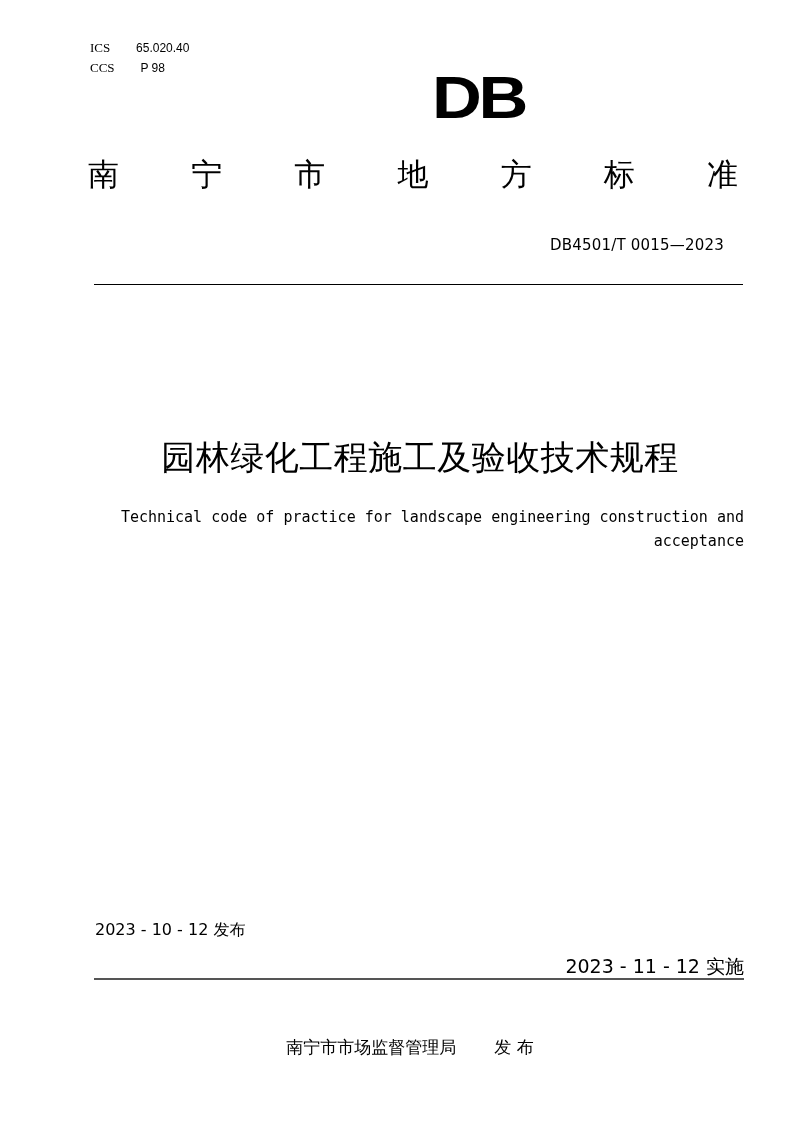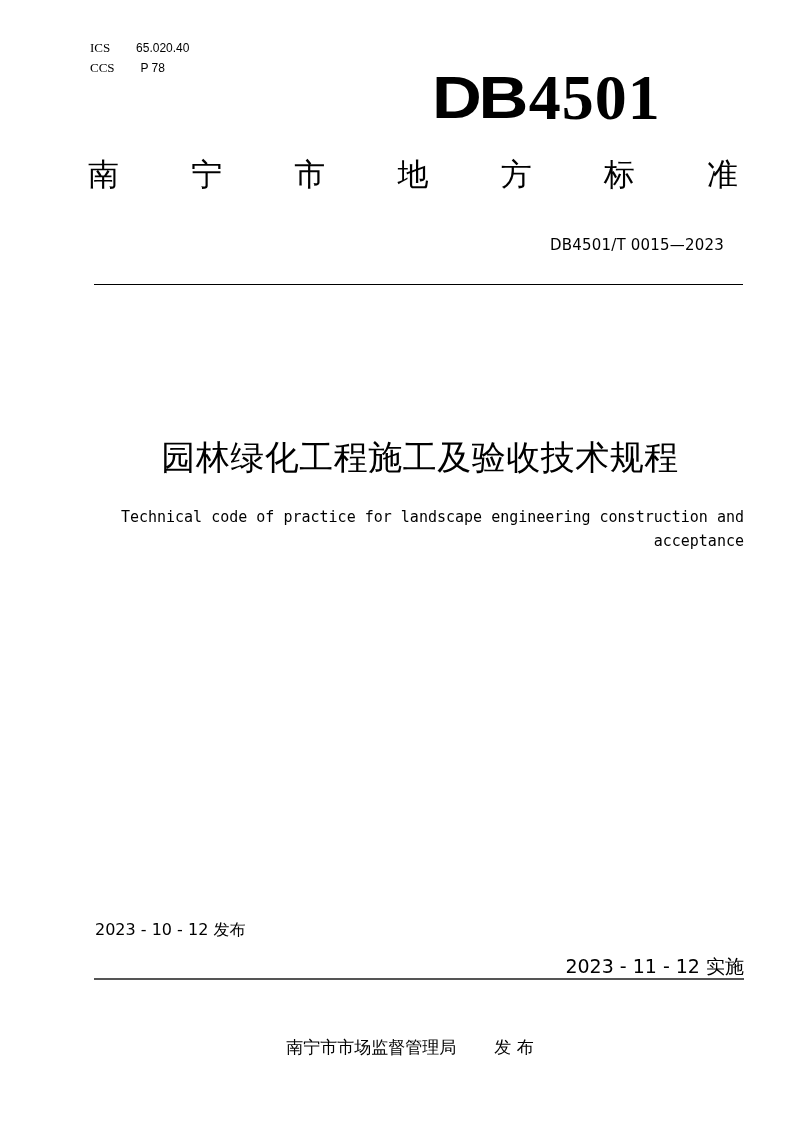--- a/index.html
+++ b/index.html
@@ -25,27 +25,26 @@
 </head>
 <body>
 
 <div class="abs ics">
   <div>
     <span class="lbl">ICS</span>
     <span class="val">65.020.40</span>
   </div>
   <div>
     <span class="lbl">CCS</span>
-    <span class="val">P 78</span>
+    <span class="val">P 98</span>
   </div>
 </div>
 
 <div class="abs db">
   <span class="db-letters">DB</span>
-  <span class="db-num">4501</span>
 </div>
 
 <div class="abs std-type">
   <span>南</span>
   <span>宁</span>
   <span>市</span>
   <span>地</span>
   <span>方</span>
   <span>标</span>
   <span>准</span>

